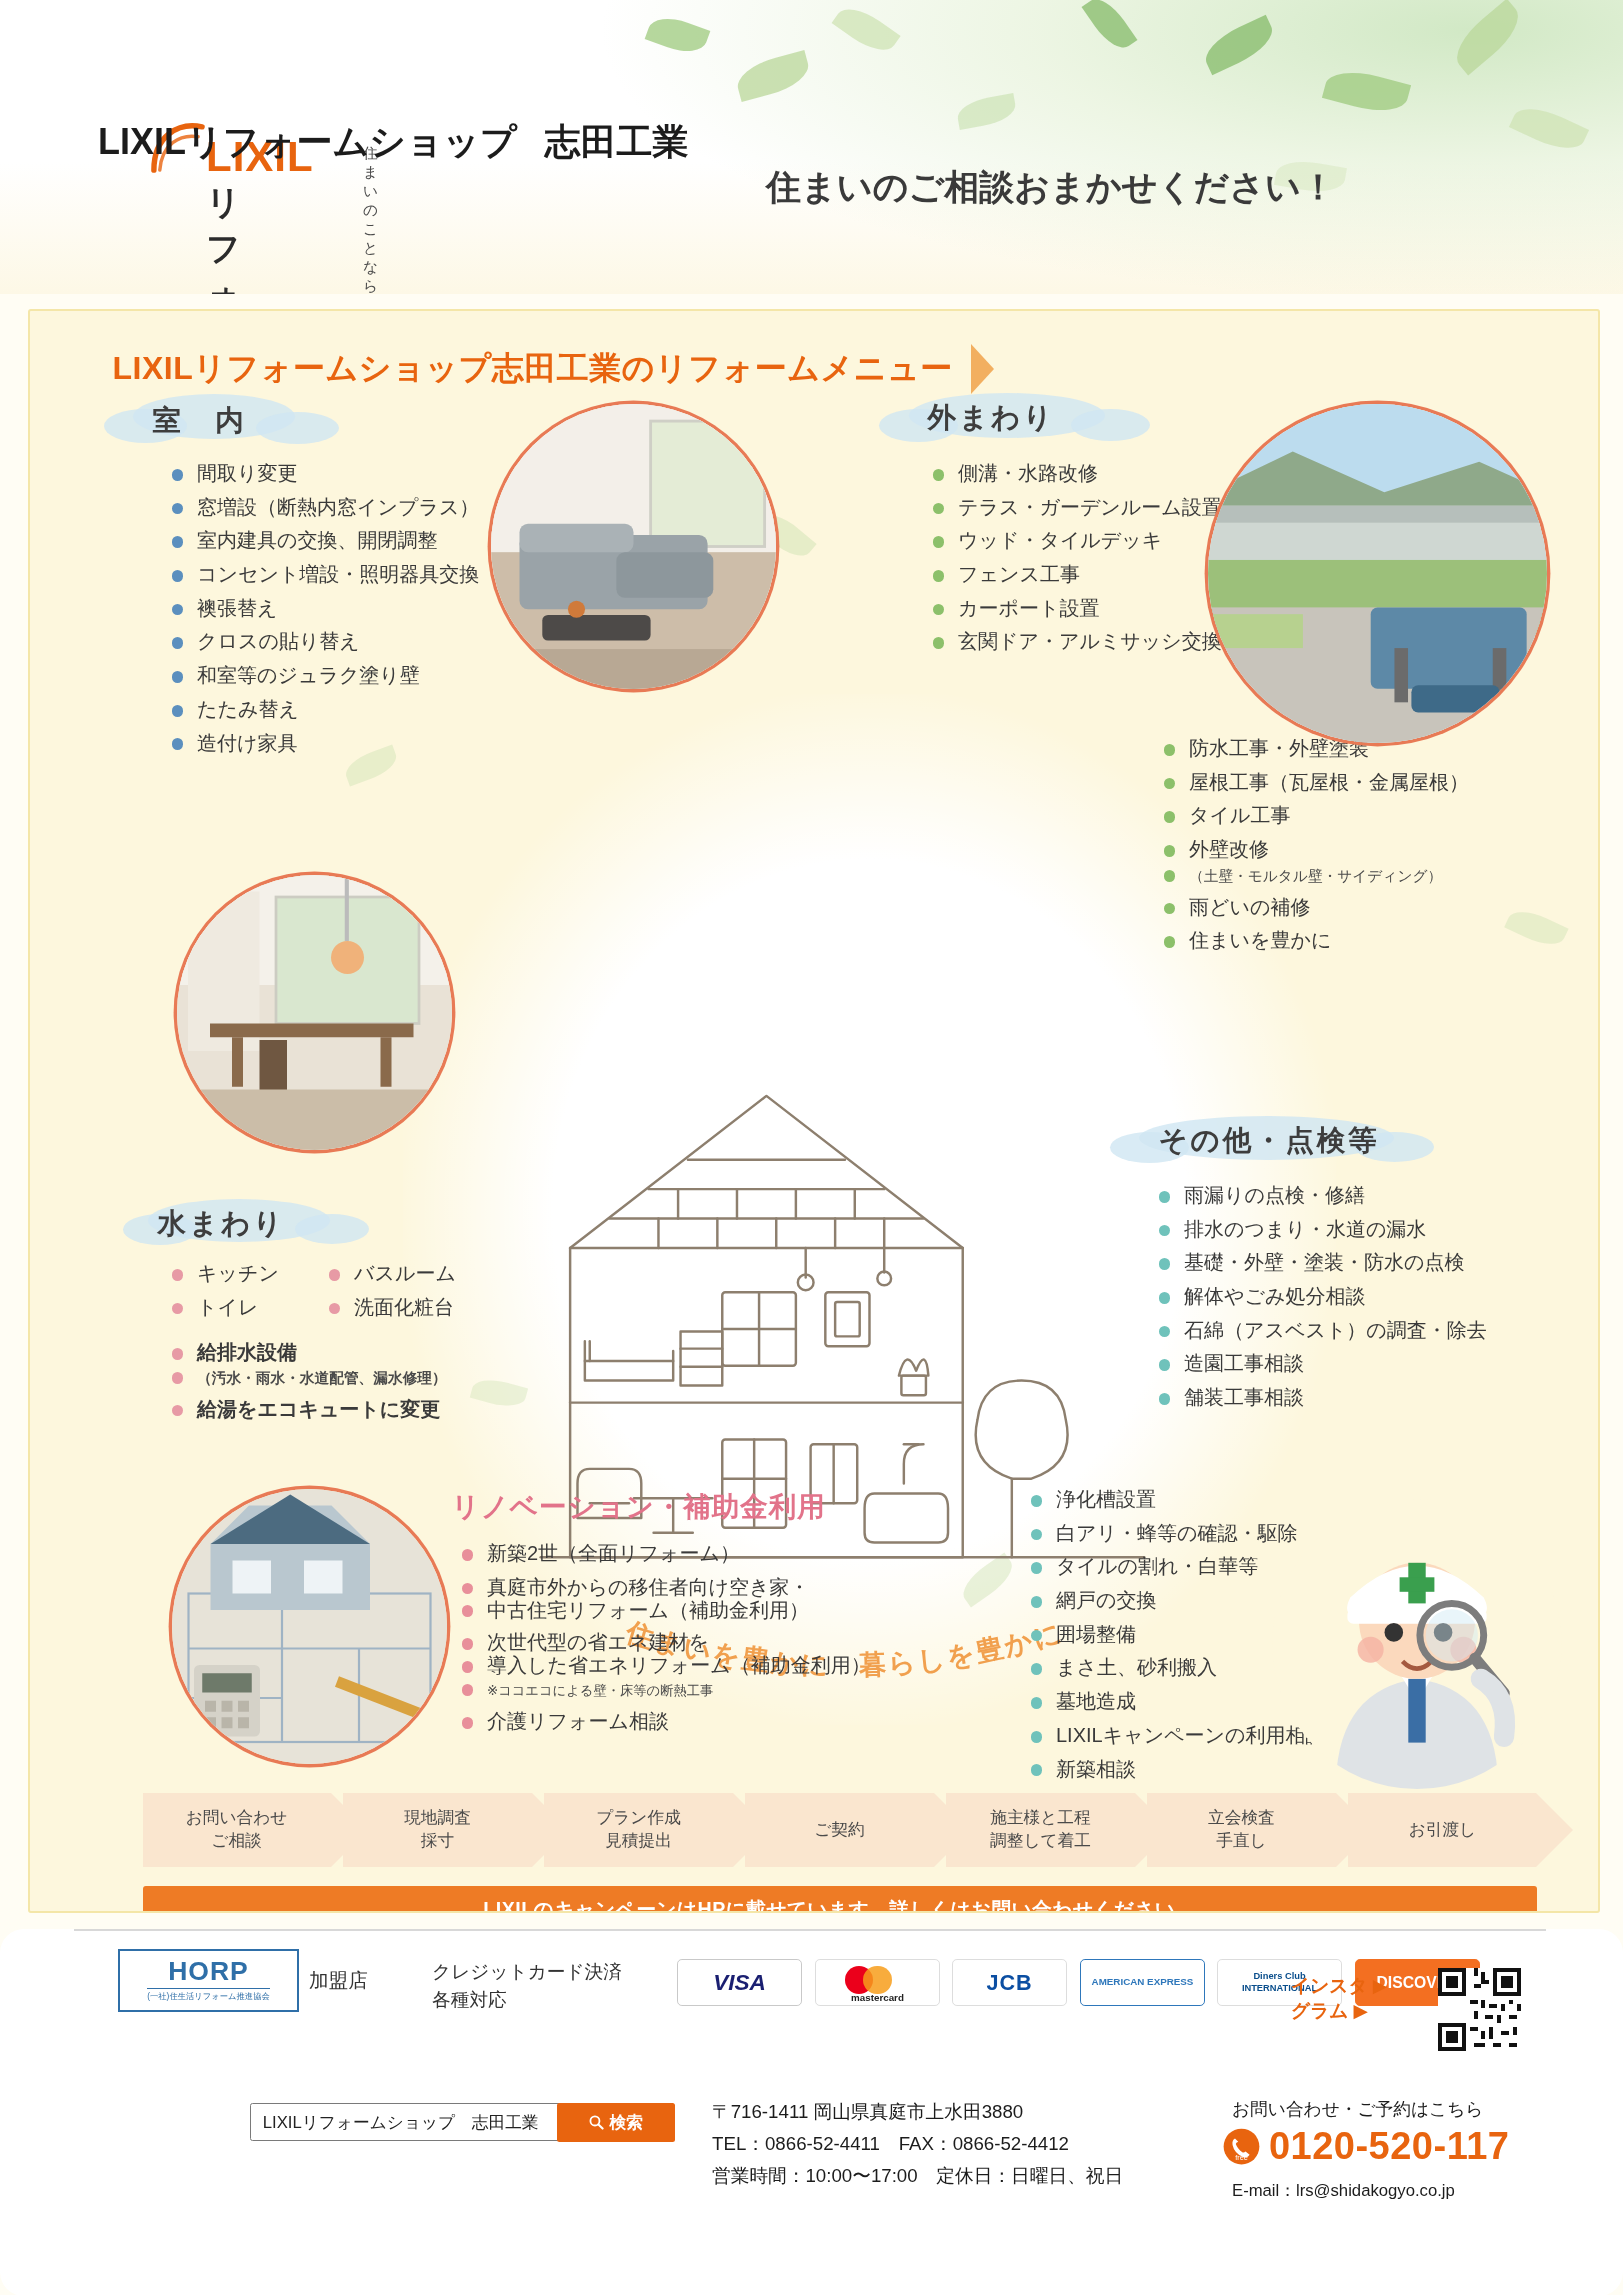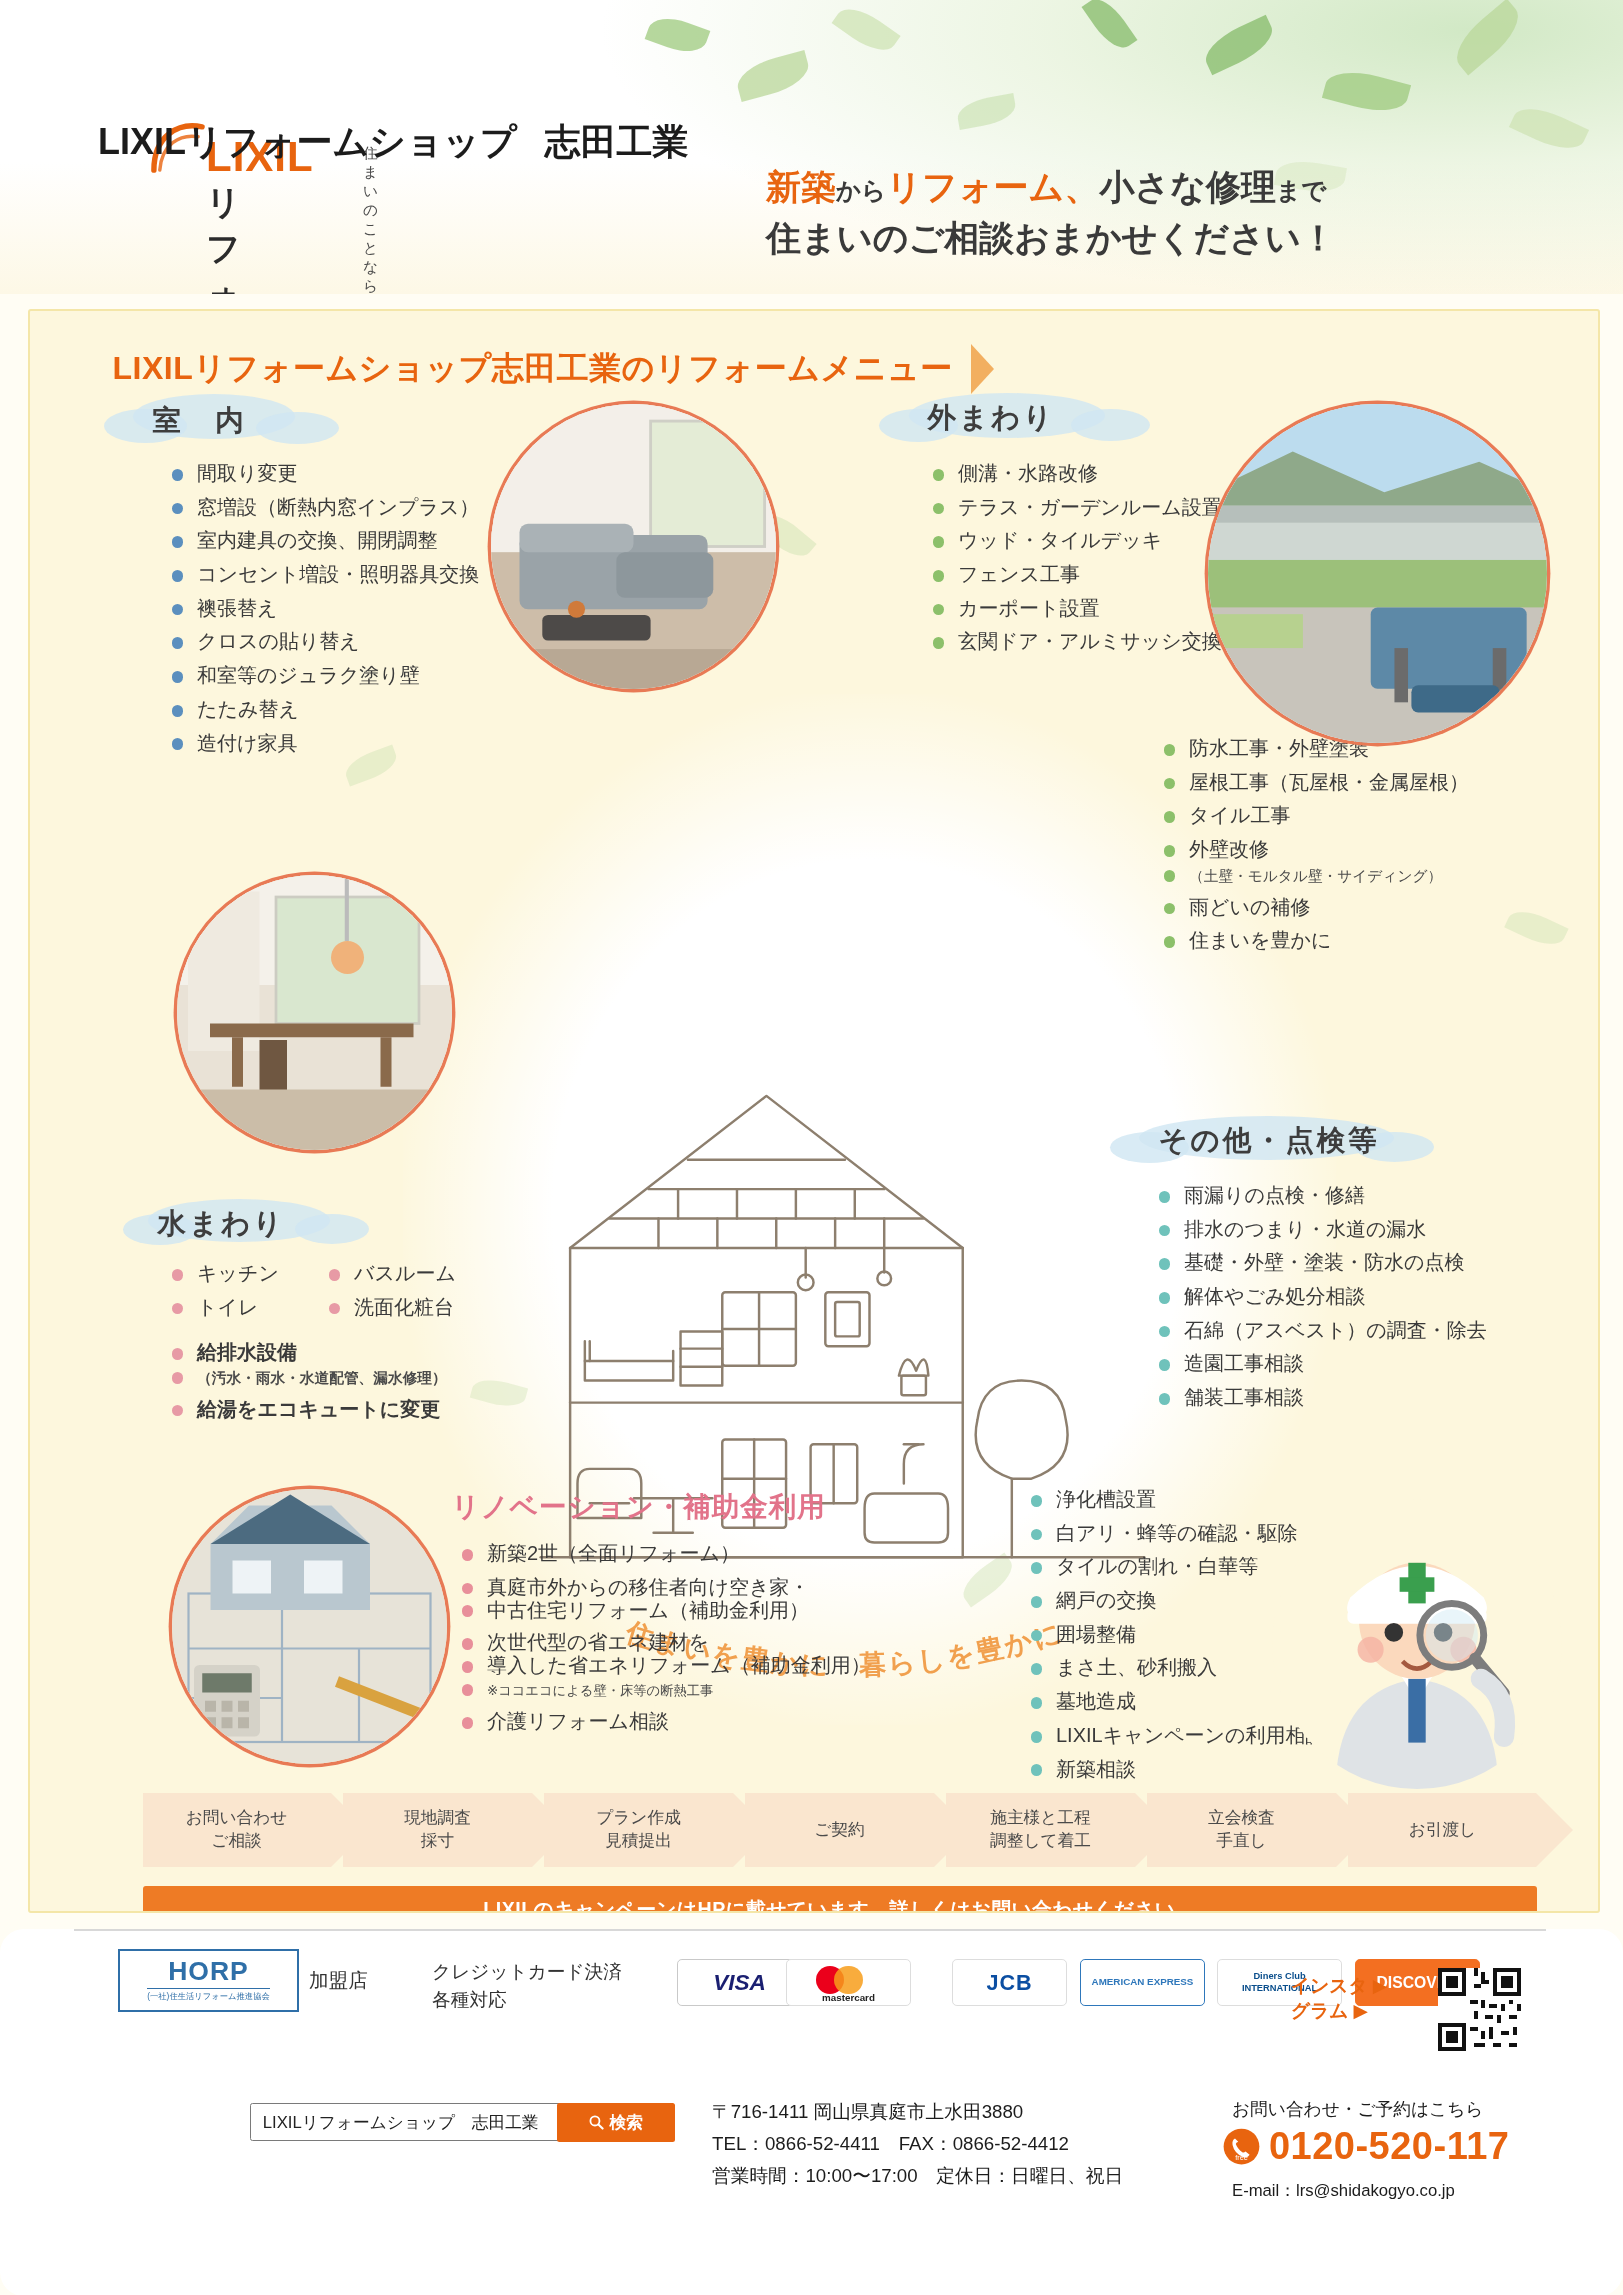--- a/index.html
+++ b/index.html
@@ -116,23 +116,20 @@
       <svg class="logo-arc" viewBox="0 0 120 120">
         <path d="M14 104 C14 34, 64 6, 112 16" stroke="#e8640f" stroke-width="11" fill="none" stroke-linecap="round"></path>
         <path d="M26 104 C30 52, 66 30, 104 36" stroke="#e8640f" stroke-width="7" fill="none" stroke-linecap="round" opacity=".8"></path>
       </svg>
       <div class="logo-lixil">LIXIL</div>
       <div class="logo-sub">住まいのことなら</div>
       <div class="logo-shop">リフォームショップ</div>
     </div>
 
     <div class="header-copy">
-      <div class="hc-line">
-        <span class="or">新築</span><span class="sm">から</span><span class="or">リフォーム、</span><span>小さな修理</span><span class="sm">まで</span>
-      </div>
       <div class="hc-line">住まいのご相談おまかせください！</div>
     </div>
   </div>
 
   <div class="panel">
     <div class="panel-glow"></div>
 
     <div class="menu-banner">
       <div class="txt">LIXILリフォームショップ志田工業のリフォームメニュー</div>
       <div class="chev"></div>
@@ -455,21 +452,21 @@
     <div class="horp-label">加盟店</div>
 
     <div class="cc-txt">
       <div>クレジットカード決済</div>
       <div>各種対応</div>
     </div>
 
     <div class="card" style="left:677px;width:123px;border-color:#c9c9c9;">
       <span style="color:#1a1f71;font-size:22.6px;font-style:italic;">VISA</span>
     </div>
-    <div class="card" style="left:786px;width:123px;">
+    <div class="card" style="left:815px;width:123px;">
       <span style="position:relative;display:block;width:100%;height:100%;">
         <i style="position:absolute;left:28.5px;top:5.9px;width:28.5px;height:28.5px;border-radius:50%;background:#eb001b;"></i>
         <i style="position:absolute;left:47px;top:5.9px;width:28.5px;height:28.5px;border-radius:50%;background:#f79e1b;opacity:.85;"></i>
         <b style="position:absolute;left:0;bottom:2px;width:100%;text-align:center;font-size:9.8px;color:#222;font-weight:bold;">mastercard</b>
       </span>
     </div>
     <div class="card" style="left:952px;width:113px;background:#fff;">
       <span style="font-size:21.6px;color:#0b4ea2;letter-spacing:1px;">JCB</span>
     </div>
     <div class="card" style="left:1080px;width:123px;background:#ffffff;border-color:#2e77bb;">

